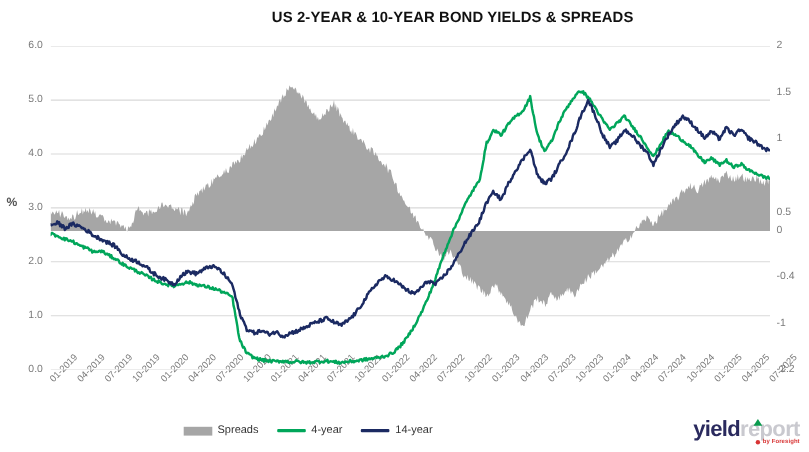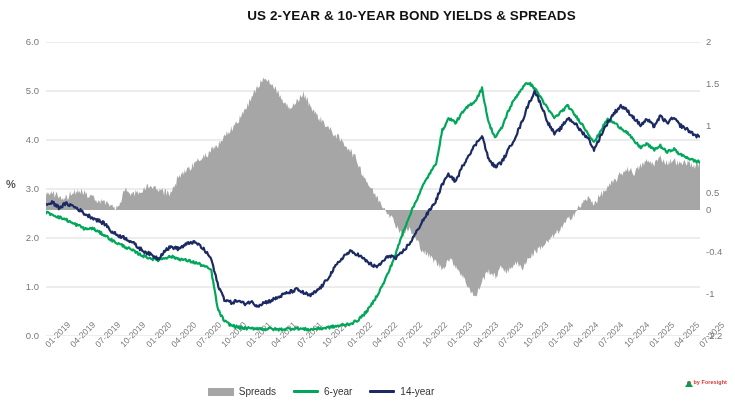--- a/index.html
+++ b/index.html
@@ -59,21 +59,20 @@
 
   .legend{
     position:absolute;
     left:0;top:386px;width:560px;
     display:flex;
     justify-content:center;
     align-items:center;
     gap:17px;
     font-size:10px;
     color:#333333;
-    margin-left:41px;
   }
   .legend-item{display:flex;align-items:center;gap:5px;}
   .swatch-area{width:26px;height:8px;background:#a6a6a6;}
   .swatch-line{width:26px;height:3px;border-radius:1px;}
   .swatch-green{background:#00a65a;}
   .swatch-navy{background:#1b2a62;}
 
   .logo{
     position:absolute;
     right:8px;top:380px;
@@ -174,28 +173,31 @@
       </svg>
   </div>
 
   <div class="legend">
     <div class="legend-item">
       <span class="swatch-area"></span>
       <span>Spreads</span>
     </div>
     <div class="legend-item">
       <span class="swatch-line swatch-green"></span>
-      <span>6-year</span>
+      <span>4-year</span>
     </div>
     <div class="legend-item">
       <span class="swatch-line swatch-navy"></span>
       <span>14-year</span>
     </div>
   </div>
 
   <div class="logo">
     <div class="logo-accent"></div>
+    <div class="logo-word">
+      <span class="logo-yield">yield</span><span class="logo-report">report</span>
+    </div>
     <div class="logo-tag">
       <span class="logo-dot"></span><span>by Foresight</span>
     </div>
   </div>
 
 </div>
 
 </body></html>

